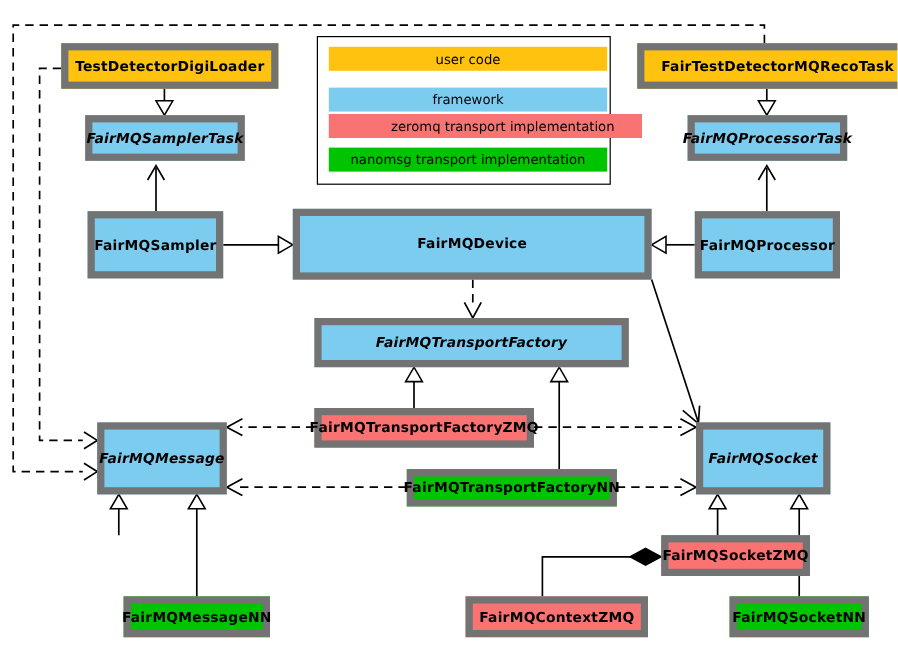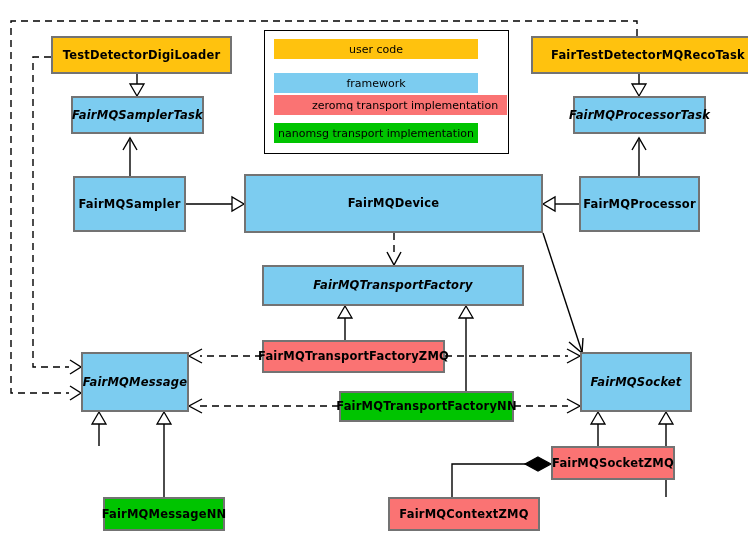--- a/index.html
+++ b/index.html
@@ -6,21 +6,21 @@
   #canvas{
     position:relative;
     width:748px;height:549px;
     background:#ffffff;
     font-family:"DejaVu Sans","Liberation Sans",sans-serif;
     overflow:hidden;
   }
   .node{
     position:absolute;
     box-sizing:border-box;
-    border:2px solid #737373;
+    border:6px solid #737373;
     display:flex;align-items:center;justify-content:center;
     text-align:center;
     font-size:11.5px;
     font-weight:bold;
     color:#000000;
     letter-spacing:.2px;
     line-height:1.1;
     z-index:4;
   }
   .node.abstract{font-style:italic;}
@@ -30,21 +30,21 @@
   .c-nn{background:#00C400;}
 
   
   #legend{
     position:absolute;
     left:264px;top:30px;width:245px;height:124px;
     border:1px solid #000;background:#ffffff;
     box-sizing:border-box;z-index:6;
   }
   .legend-row{
-    position:absolute;left:9px;width:204px;height:20px;
+    position:absolute;left:9px;width:232px;height:20px;
     display:flex;align-items:center;justify-content:center;
     font-size:11px;font-weight:normal;color:#000;
   }
   .legend-row:nth-child(1){top:8px;}
   .legend-row:nth-child(2){top:42px;}
   .legend-row:nth-child(3){top:64px;}
   .legend-row:nth-child(4){top:92px;}
 
   svg#wires{position:absolute;left:0;top:0;width:748px;height:549px;z-index:2;}
   .ln{stroke:#000;stroke-width:1.4px;fill:none;}
@@ -177,20 +177,21 @@
 
   <div class="node c-framework abstract" style="left:262px;top:265px;width:262px;height:41px;">FairMQTransportFactory</div>
   <div class="node c-zmq" style="left:262px;top:340px;width:183px;height:33px;">FairMQTransportFactoryZMQ</div>
   <div class="node c-nn" style="left:339px;top:391px;width:175px;height:31px;">FairMQTransportFactoryNN</div>
 
   <div class="node c-framework abstract" style="left:81px;top:352px;width:108px;height:60px;">FairMQMessage</div>
   <div class="node c-framework abstract" style="left:580px;top:352px;width:112px;height:60px;">FairMQSocket</div>
 
   <div class="node c-nn" style="left:103px;top:497px;width:122px;height:34px;">FairMQMessageNN</div>
   <div class="node c-zmq" style="left:551px;top:446px;width:124px;height:34px;">FairMQSocketZMQ</div>
+  <div class="node c-nn" style="left:608px;top:497px;width:116px;height:34px;">FairMQSocketNN</div>
   <div class="node c-zmq" style="left:388px;top:497px;width:152px;height:34px;">FairMQContextZMQ</div>
 
   <div id="legend">
     <div class="legend-row" style="background:#FFC20E;">
         <span>user code</span>
       </div>
     <div class="legend-row" style="background:#7CCCF0;">
         <span>framework</span>
       </div>
     <div class="legend-row" style="background:#FA7373;padding-left:29px;">

